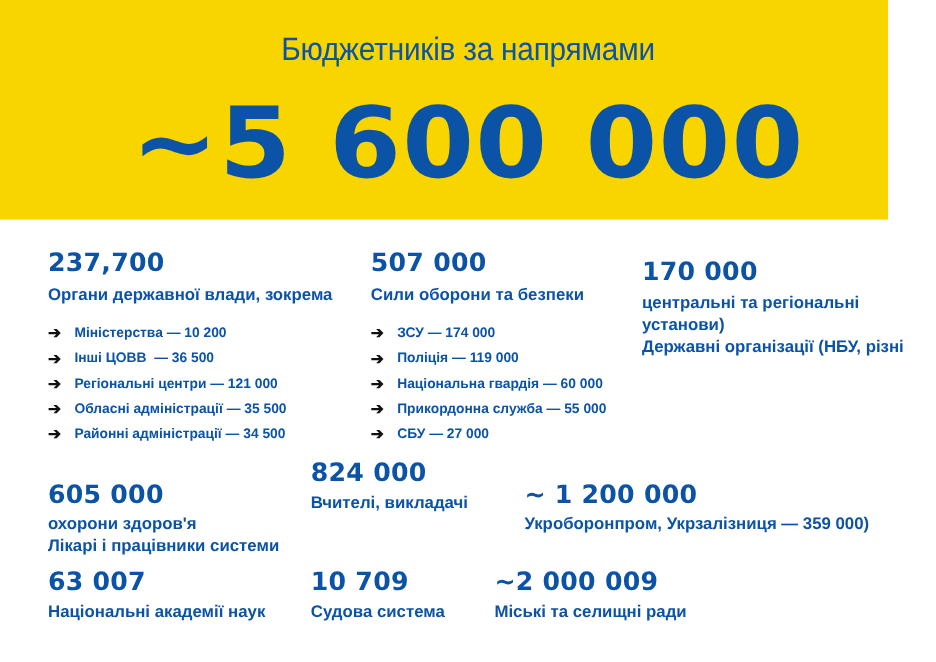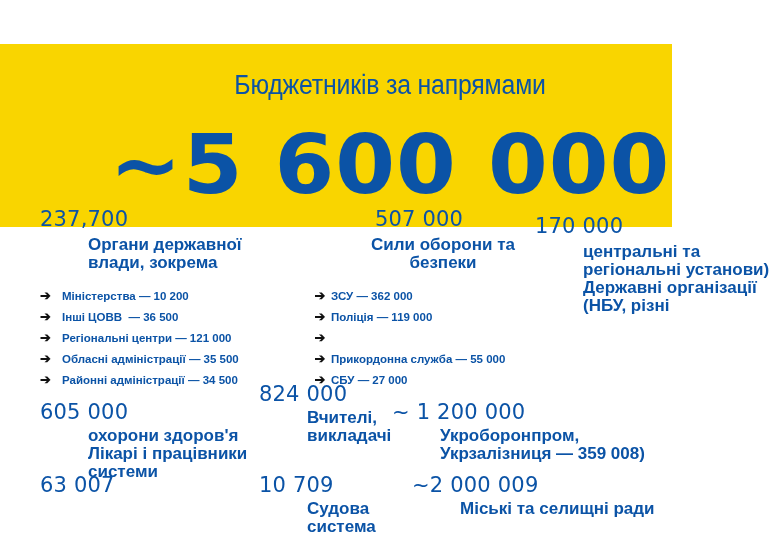--- a/index.html
+++ b/index.html
@@ -1,44 +1,43 @@
 <!DOCTYPE html>
 <html><head>
   <meta charset="utf-8">
   <style>
     * { margin: 0; padding: 0; box-sizing: border-box; }
     html, body { width: 780px; height: 552px; background: #ffffff; overflow: hidden; }
     body { position: relative; font-family: "Liberation Sans", "DejaVu Sans", sans-serif; color: #0b53a6; }
 
     .banner {
-      position: absolute; left: 0; top: 0; width: 672px; height: 183px;
+      position: absolute; left: 0; top: 0; width: 740px; height: 183px;
       background: #f9d500;
-      margin-top: 44px;
     }
     .banner-title {
       position: absolute; left: 0; top: 26px; width: 780px; text-align: center;
       font-family: "Liberation Sans", sans-serif; font-size: 27px; font-weight: normal;
       color: #0b53a6; letter-spacing: -0.2px;
       transform: scaleX(0.92); transform-origin: center;
     }
     .banner-total {
       position: absolute; left: 0; top: 72px; width: 780px; text-align: center;
       font-family: "DejaVu Sans", sans-serif; font-size: 86px; font-weight: bold;
       color: #0b53a6; line-height: 96px; letter-spacing: 1px;
       transform: scaleY(0.95);
     }
 
     .block { position: absolute; }
     .num {
-      font-family: "DejaVu Sans", sans-serif; font-weight: normal; font-size: 21px;
+      font-family: "DejaVu Sans", sans-serif; font-weight: bold; font-size: 21px;
       color: #0b53a6; line-height: 24px; letter-spacing: 0.2px;
     }
     .desc {
-      font-family: "Liberation Sans", sans-serif; font-weight: bold; font-size: 17px;
-      color: #0b53a6; line-height: 18px; margin-top: 5px; margin-left: 48px;
+      font-family: "Liberation Sans", sans-serif; font-weight: bold; font-size: 14px;
+      color: #0b53a6; line-height: 18px; margin-top: 5px;
     }
     .list { list-style: none; margin-top: 13px; }
     .list li {
       display: flex; align-items: center; height: 21px;
       font-family: "Liberation Sans", sans-serif; font-weight: bold; font-size: 11.5px; color: #0b53a6;
       white-space: pre;
     }
     .arrow {
       width: 22px; display: inline-block; color: #111111; font-size: 13px; font-weight: bold;
       margin-right: 0px;
@@ -58,27 +57,27 @@
   <div class="desc">Органи державної влади, зокрема</div>
   <ul class="list">
     <li><span class="arrow">➔</span><span>Міністерства — 10 200</span></li>
     <li><span class="arrow">➔</span><span>Інші ЦОВВ  — 36 500</span></li>
     <li><span class="arrow">➔</span><span>Регіональні центри — 121 000</span></li>
     <li><span class="arrow">➔</span><span>Обласні адміністрації — 35 500</span></li>
     <li><span class="arrow">➔</span><span>Районні адміністрації — 34 500</span></li>
   </ul>
 </div>
 
-<div class="block" style="left:309px; top:207px; width:220px;text-align:center;">
+<div class="block" style="left:309px; top:207px; width:220px;">
   <div class="num">507 000</div>
   <div class="desc">Сили оборони та безпеки</div>
   <ul class="list">
-    <li><span class="arrow">➔</span><span>ЗСУ — 362 000</span></li>
+    <li><span class="arrow">➔</span><span>ЗСУ — 174 000</span></li>
     <li><span class="arrow">➔</span><span>Поліція — 119 000</span></li>
-    <li><span class="arrow">➔</span></li>
+    <li><span class="arrow">➔</span><span>Національна гвардія — 60 000</span></li>
     <li><span class="arrow">➔</span><span>Прикордонна служба — 55 000</span></li>
     <li><span class="arrow">➔</span><span>СБУ — 27 000</span></li>
   </ul>
 </div>
 
 <div class="block" style="left:535px; top:214px; width:240px;">
   <div class="num">170 000</div>
   <div class="desc">
     <div>центральні та регіональні установи)</div>
     <div>Державні організації (НБУ, різні</div>
@@ -93,29 +92,32 @@
   </div>
 </div>
 
 <div class="block bottom" style="left:259px; top:382px; width:150px;">
   <div class="num">824 000</div>
   <div class="desc">
     <div>Вчителі, викладачі</div>
   </div>
 </div>
 
-<div class="block bottom" style="left:392px; top:400px; width:300px;">
+<div class="block bottom" style="left:437px; top:400px; width:300px;">
   <div class="num">~ 1 200 000</div>
   <div class="desc">
-    <div>Укроборонпром, Укрзалізниця — 359 008)</div>
+    <div>Укроборонпром, Укрзалізниця — 359 000)</div>
   </div>
 </div>
 
 <div class="block bottom" style="left:40px; top:473px; width:210px;">
   <div class="num">63 007</div>
+  <div class="desc">
+    <div>Національні академії наук</div>
+  </div>
 </div>
 
 <div class="block bottom" style="left:259px; top:473px; width:150px;">
   <div class="num">10 709</div>
   <div class="desc">
     <div>Судова система</div>
   </div>
 </div>
 
 <div class="block bottom" style="left:412px; top:473px; width:300px;">

